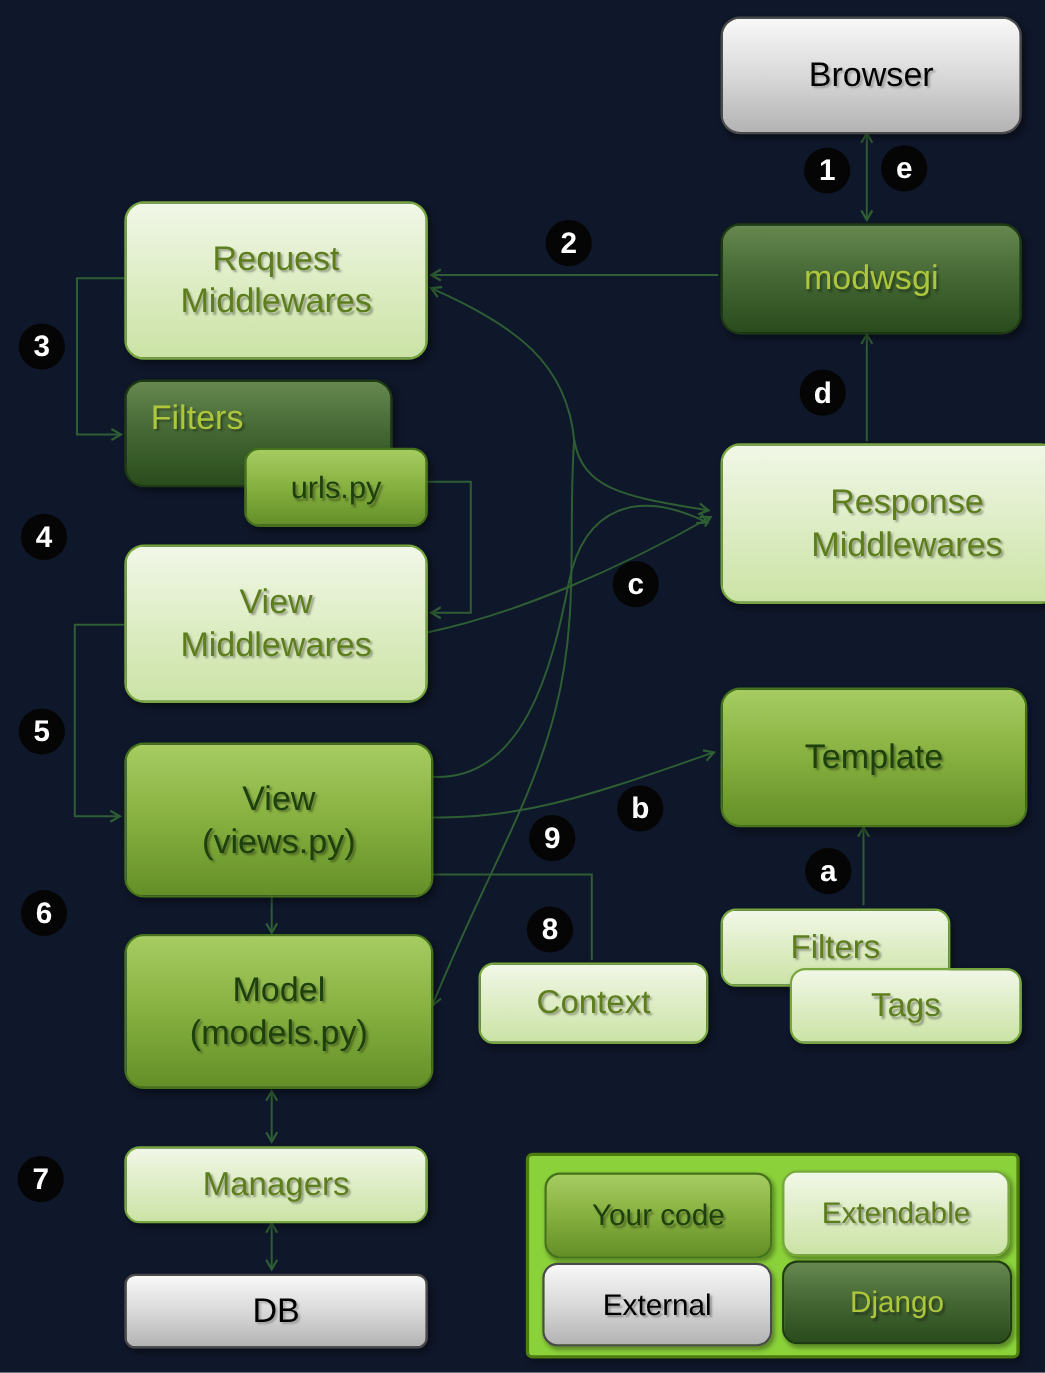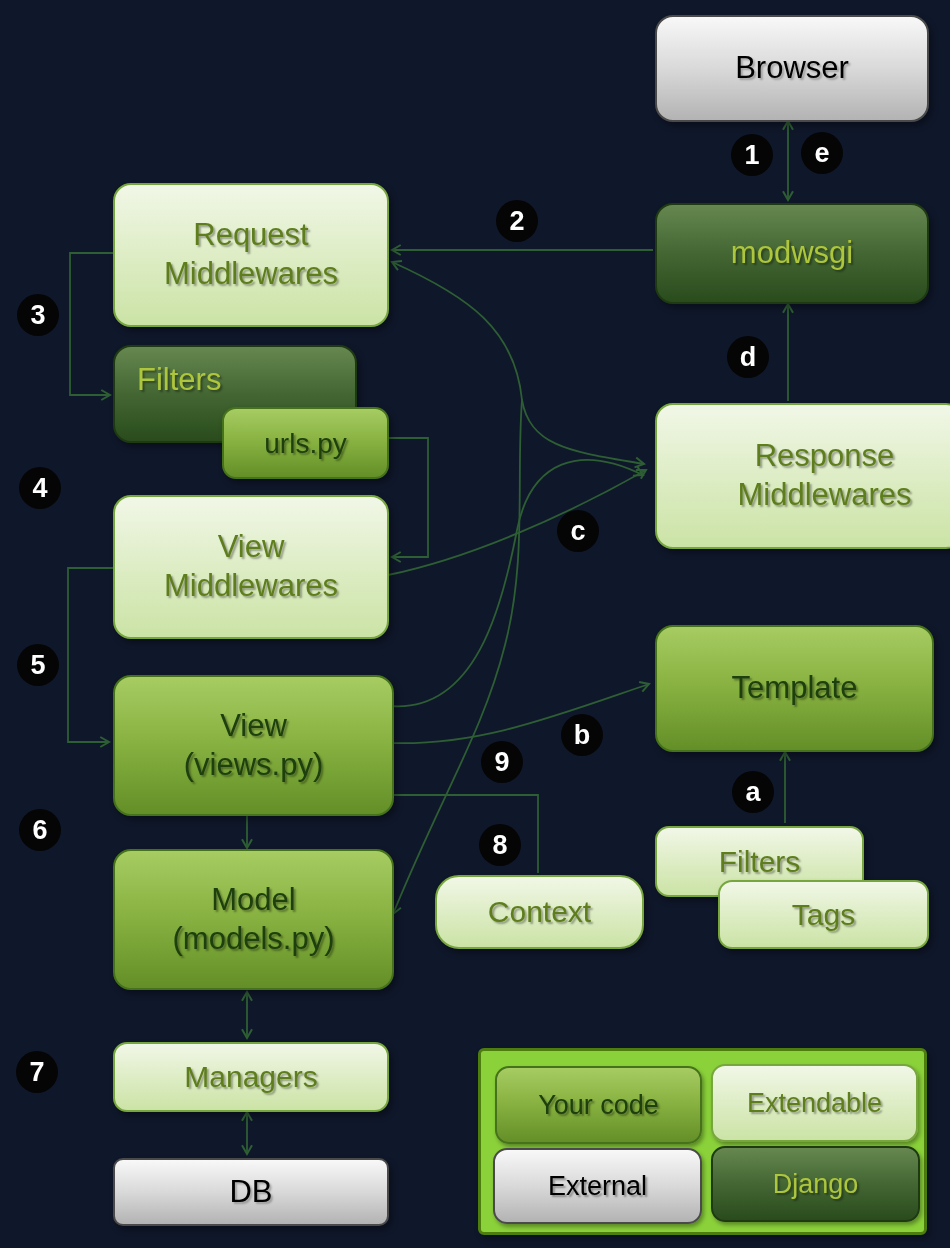--- a/index.html
+++ b/index.html
@@ -116,21 +116,21 @@
 (views.py)</div>
   <div class="node k-medium fs-big" style="left:113px;top:801px;width:277px;height:137px;margin-top:48px;">Model
 (models.py)</div>
   <div class="node k-light fs-mid" style="left:113px;top:1042px;width:272px;height:66px;border-radius:14px;">Managers</div>
   <div class="node k-gray fs-big" style="left:113px;top:1158px;width:272px;height:64px;border-radius:10px;">DB</div>
   <div class="node k-light fs-big" style="left:655px;top:403px;width:275px;height:142px;padding-left:30px;">Response
 Middlewares</div>
   <div class="node k-medium fs-big" style="left:655px;top:625px;width:275px;height:123px;">Template</div>
   <div class="node k-light fs-mid" style="left:655px;top:826px;width:205px;height:67px;border-radius:14px;">Filters</div>
   <div class="node k-light fs-mid" style="left:718px;top:880px;width:207px;height:65px;border-radius:14px;">Tags</div>
-  <div class="node k-light fs-mid" style="left:435px;top:875px;width:205px;height:70px;border-radius:24px;">Context</div>
+  <div class="node k-light fs-mid" style="left:435px;top:875px;width:205px;height:70px;border-radius:14px;">Context</div>
 
   <div class="badge" style="left:752px;top:155px;">1</div>
   <div class="badge" style="left:822px;top:153px;">e</div>
   <div class="badge" style="left:517px;top:221px;">2</div>
   <div class="badge" style="left:38px;top:315px;">3</div>
   <div class="badge" style="left:40px;top:488px;">4</div>
   <div class="badge" style="left:38px;top:665px;">5</div>
   <div class="badge" style="left:40px;top:830px;">6</div>
   <div class="badge" style="left:37px;top:1072px;">7</div>
   <div class="badge" style="left:500px;top:845px;">8</div>

